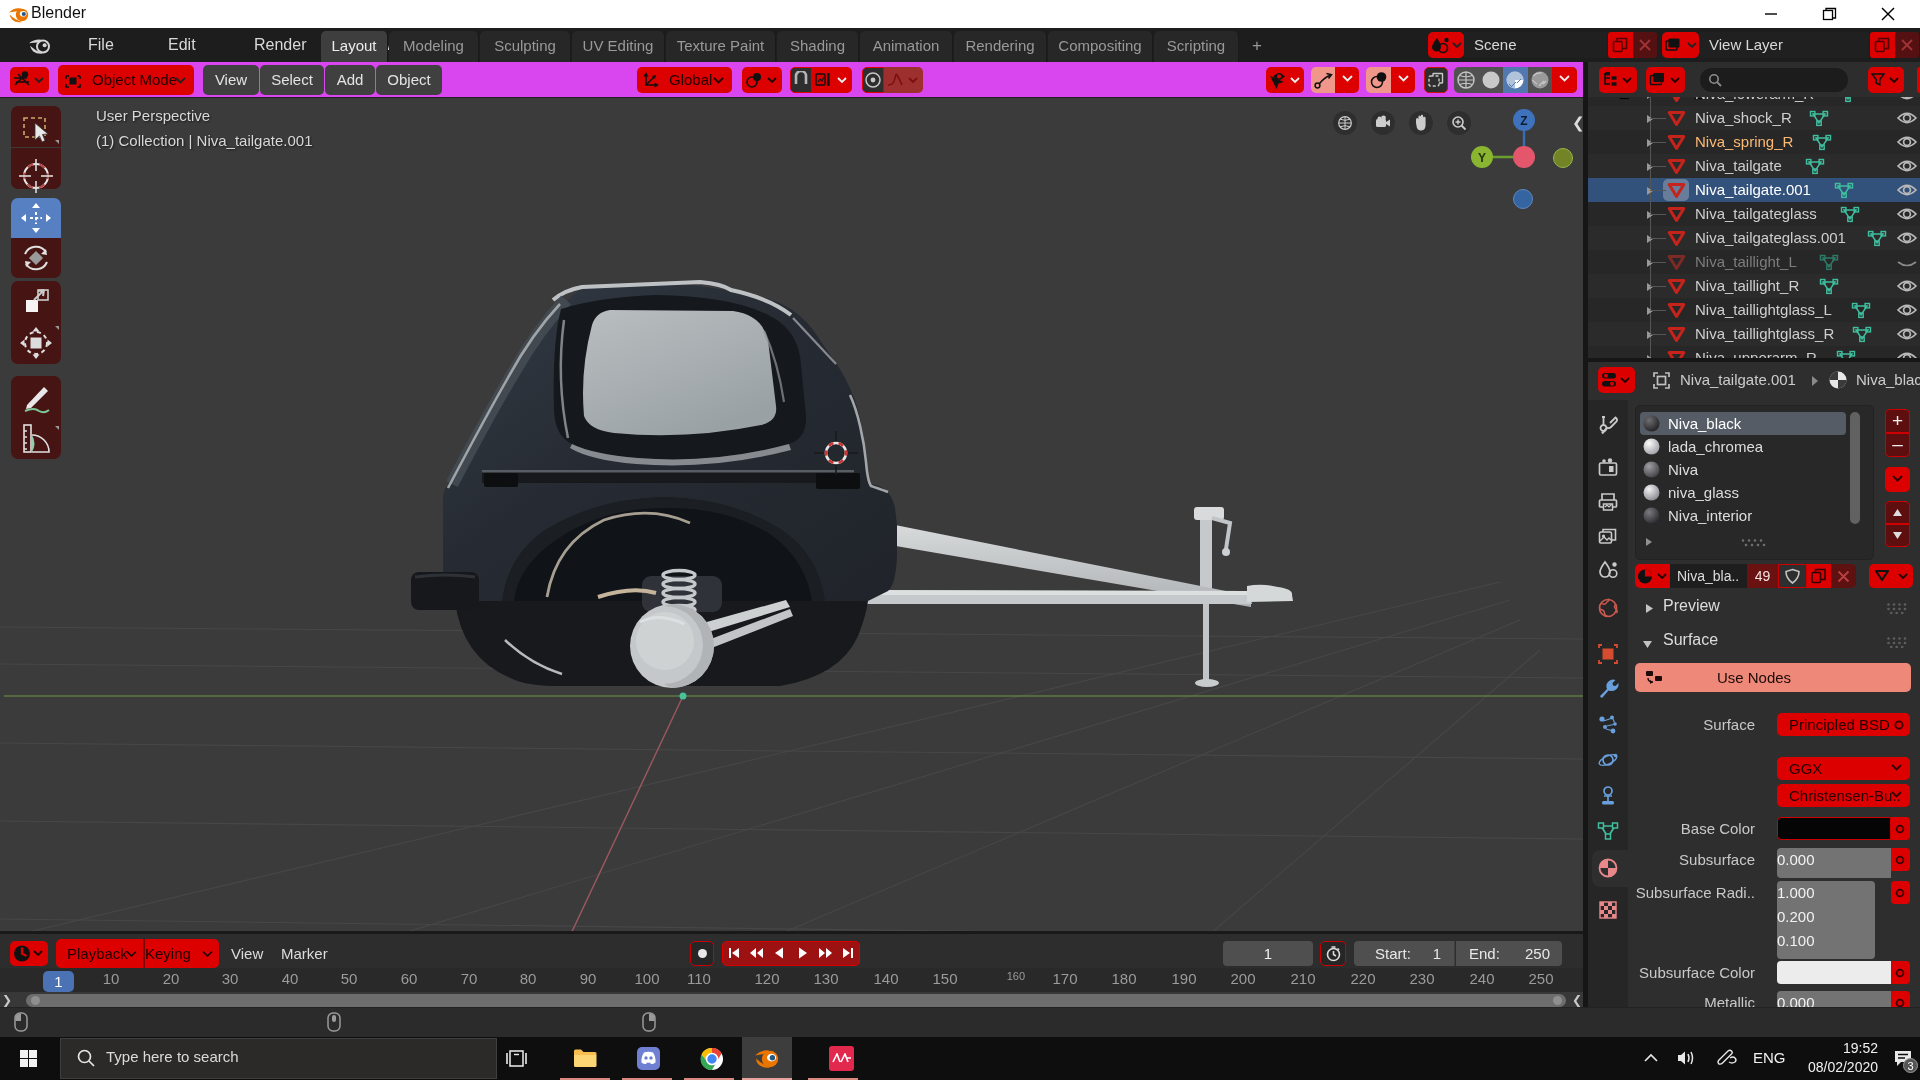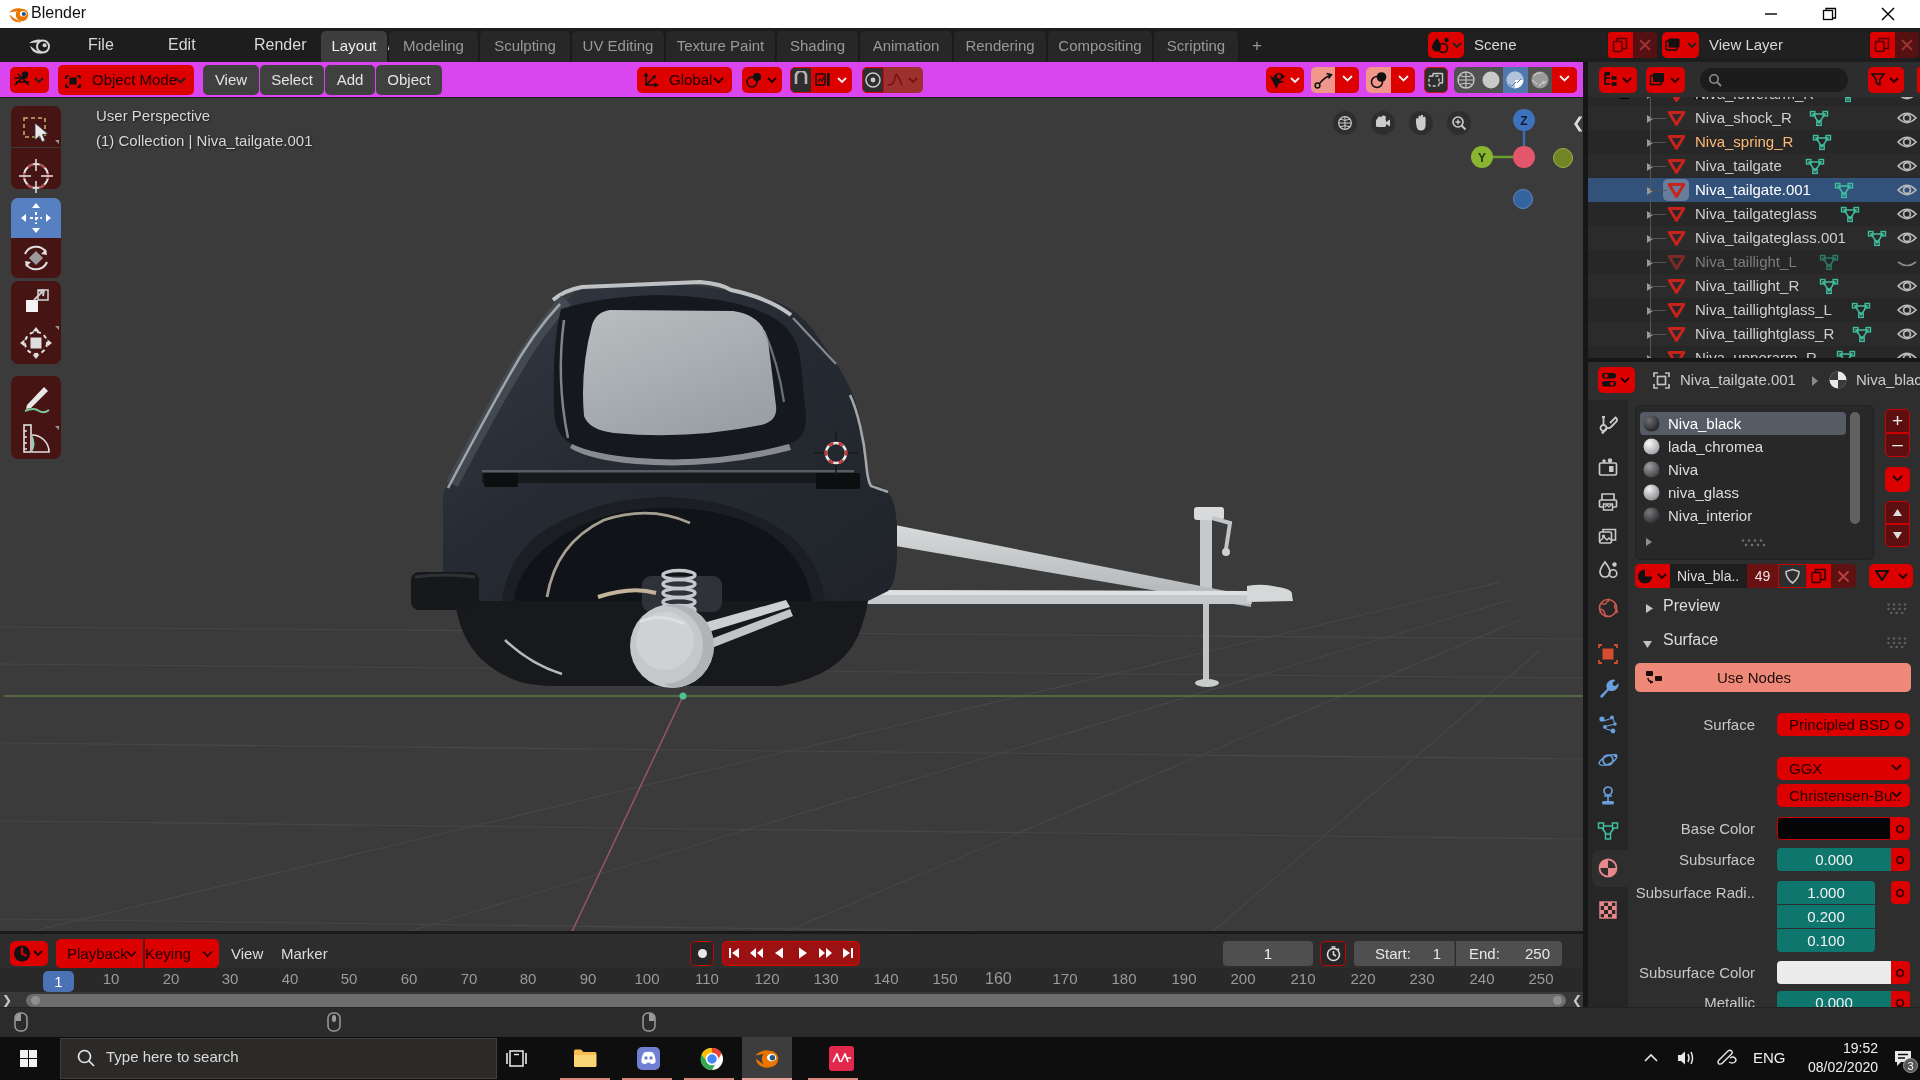--- a/index.html
+++ b/index.html
@@ -26,21 +26,21 @@
 #timeline{left:0;top:931px;width:1583px;height:76px;background:#2d2d2d;border-top:3px solid #191919}
 
 #statusbar{left:0;top:1007px;width:1920px;height:30px;background:#2b2b2b;border-top:1px solid #222}
 
 #taskbar{left:0;top:1037px;width:1920px;height:43px;background:#0e0e0e}
 .vborder{position:absolute;background:#161616}
 .oRow{left:0;width:332px;height:24px;background:#272727}
 .oRow.alt{background:#2b2b2b}
 .oRow.sel{background:#33527b}
 .plab{left:17px;width:150px;text-align:right;font-size:15px;color:#c8c8c8}
-.pfield{height:23px;background:#0f766e;border-radius:4px 0 0 4px;color:#f2f2f2;font-size:15px;line-height:23px;text-align:center}
+.pfield{height:30px;background:#737373;border-radius:4px 0 0 4px;color:#f2f2f2;font-size:15px;line-height:23px;text-align:left}
 
 </style></head>
 <body>
 <div id="root">
   <div class="abs" id="titlebar">
     <svg class="abs" style="left:8px;top:4px" width="22" height="20" viewBox="0 0 22 20">
       <circle cx="14" cy="11" r="6.2" fill="#ea7600"></circle>
       <ellipse cx="15.2" cy="9.8" rx="3.4" ry="2.8" fill="#fff"></ellipse>
       <circle cx="15.8" cy="10" r="2.1" fill="#265787"></circle>
       <path d="M1,8.5 Q6,3 13.5,4.5 L11,7.2 Q5,7.5 1,8.5Z" fill="#ea7600"></path>
@@ -1063,26 +1063,26 @@
         <span class="abs" style="left:91px;top:2px;width:40px;text-align:center;font-size:15px;color:#9b9b9b">10</span>
         <span class="abs" style="left:151px;top:2px;width:40px;text-align:center;font-size:15px;color:#9b9b9b">20</span>
         <span class="abs" style="left:210px;top:2px;width:40px;text-align:center;font-size:15px;color:#9b9b9b">30</span>
         <span class="abs" style="left:270px;top:2px;width:40px;text-align:center;font-size:15px;color:#9b9b9b">40</span>
         <span class="abs" style="left:329px;top:2px;width:40px;text-align:center;font-size:15px;color:#9b9b9b">50</span>
         <span class="abs" style="left:389px;top:2px;width:40px;text-align:center;font-size:15px;color:#9b9b9b">60</span>
         <span class="abs" style="left:449px;top:2px;width:40px;text-align:center;font-size:15px;color:#9b9b9b">70</span>
         <span class="abs" style="left:508px;top:2px;width:40px;text-align:center;font-size:15px;color:#9b9b9b">80</span>
         <span class="abs" style="left:568px;top:2px;width:40px;text-align:center;font-size:15px;color:#9b9b9b">90</span>
         <span class="abs" style="left:627px;top:2px;width:40px;text-align:center;font-size:15px;color:#9b9b9b">100</span>
-        <span class="abs" style="left:687px;top:2px;width:40px;text-align:center;font-size:15px;color:#9b9b9b">110</span>
+        <span class="abs" style="left:687px;top:2px;width:40px;text-align:left;font-size:15px;color:#9b9b9b">110</span>
         <span class="abs" style="left:747px;top:2px;width:40px;text-align:center;font-size:15px;color:#9b9b9b">120</span>
         <span class="abs" style="left:806px;top:2px;width:40px;text-align:center;font-size:15px;color:#9b9b9b">130</span>
         <span class="abs" style="left:866px;top:2px;width:40px;text-align:center;font-size:15px;color:#9b9b9b">140</span>
         <span class="abs" style="left:925px;top:2px;width:40px;text-align:center;font-size:15px;color:#9b9b9b">150</span>
-        <span class="abs" style="left:985px;top:2px;width:40px;text-align:left;font-size:16px;color:#9b9b9b">160</span>
+        <span class="abs" style="left:985px;top:2px;width:40px;text-align:right;font-size:11px;color:#9b9b9b">160</span>
         <span class="abs" style="left:1045px;top:2px;width:40px;text-align:center;font-size:15px;color:#9b9b9b">170</span>
         <span class="abs" style="left:1104px;top:2px;width:40px;text-align:center;font-size:15px;color:#9b9b9b">180</span>
         <span class="abs" style="left:1164px;top:2px;width:40px;text-align:center;font-size:15px;color:#9b9b9b">190</span>
         <span class="abs" style="left:1223px;top:2px;width:40px;text-align:center;font-size:15px;color:#9b9b9b">200</span>
         <span class="abs" style="left:1283px;top:2px;width:40px;text-align:center;font-size:15px;color:#9b9b9b">210</span>
         <span class="abs" style="left:1343px;top:2px;width:40px;text-align:center;font-size:15px;color:#9b9b9b">220</span>
         <span class="abs" style="left:1402px;top:2px;width:40px;text-align:center;font-size:15px;color:#9b9b9b">230</span>
         <span class="abs" style="left:1462px;top:2px;width:40px;text-align:center;font-size:15px;color:#9b9b9b">240</span>
         <span class="abs" style="left:1521px;top:2px;width:40px;text-align:center;font-size:15px;color:#9b9b9b">250</span>
       </div>

